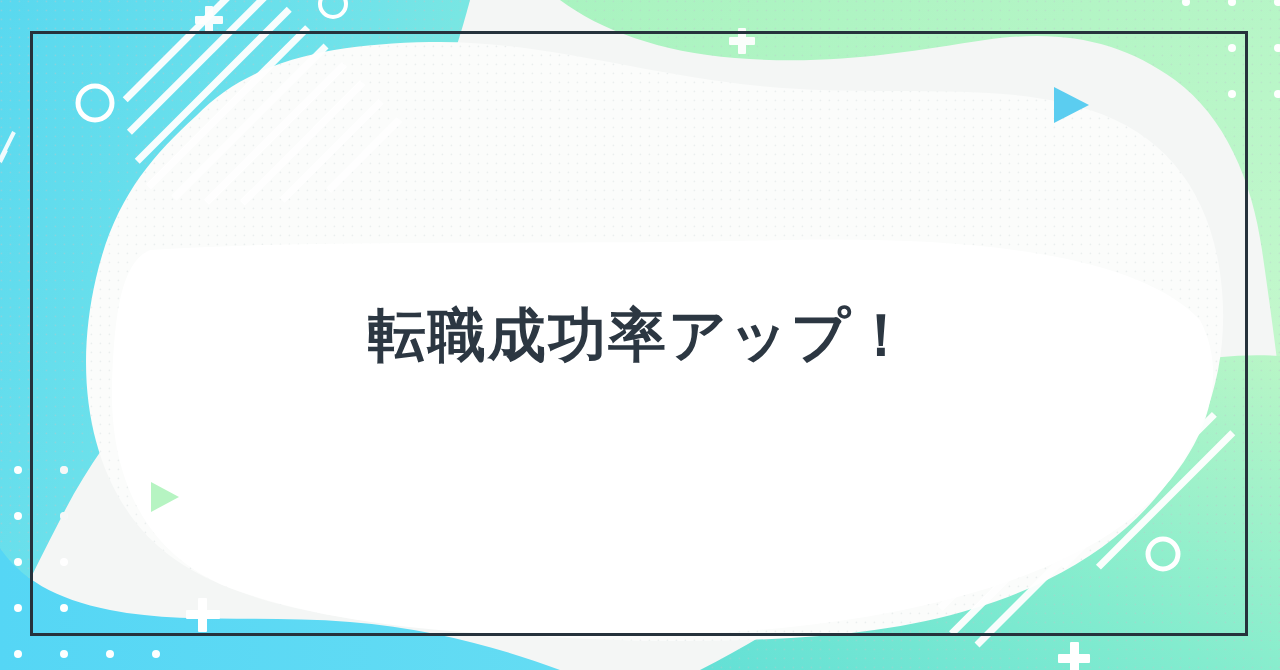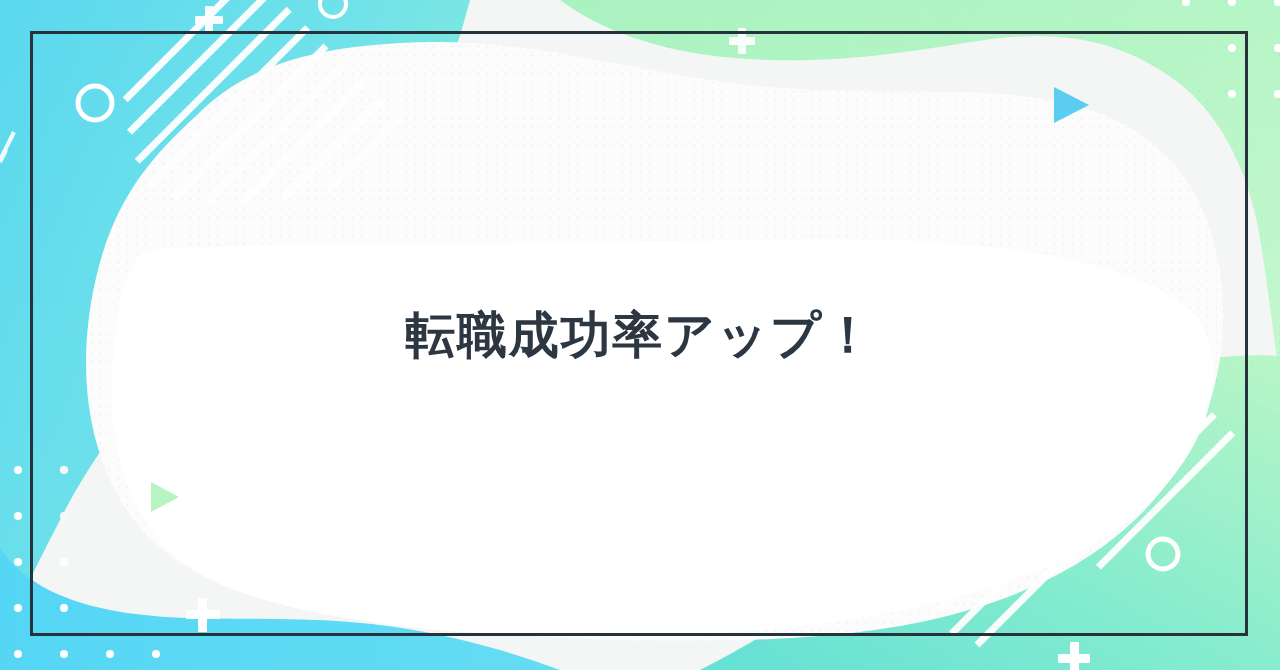--- a/index.html
+++ b/index.html
@@ -54,21 +54,21 @@
     align-items: center;
     justify-content: center;
     z-index: 50;
     pointer-events: none;
   }
   .headline {
     text-align: center;
     color: #2c3742;
     font-family: "DejaVu Sans", "Liberation Sans", sans-serif;
     font-weight: 700;
-    font-size: 50px;
+    font-size: 58px;
     line-height: 101px;
     letter-spacing: 0.035em;
     text-shadow:
        1px 0 0 rgba(255,255,255,.85),
       -1px 0 0 rgba(255,255,255,.85),
        0 1px 0 rgba(255,255,255,.85),
        0 -1px 0 rgba(255,255,255,.85);
     white-space: nowrap;
   }
   .headline .line { display: block; }

